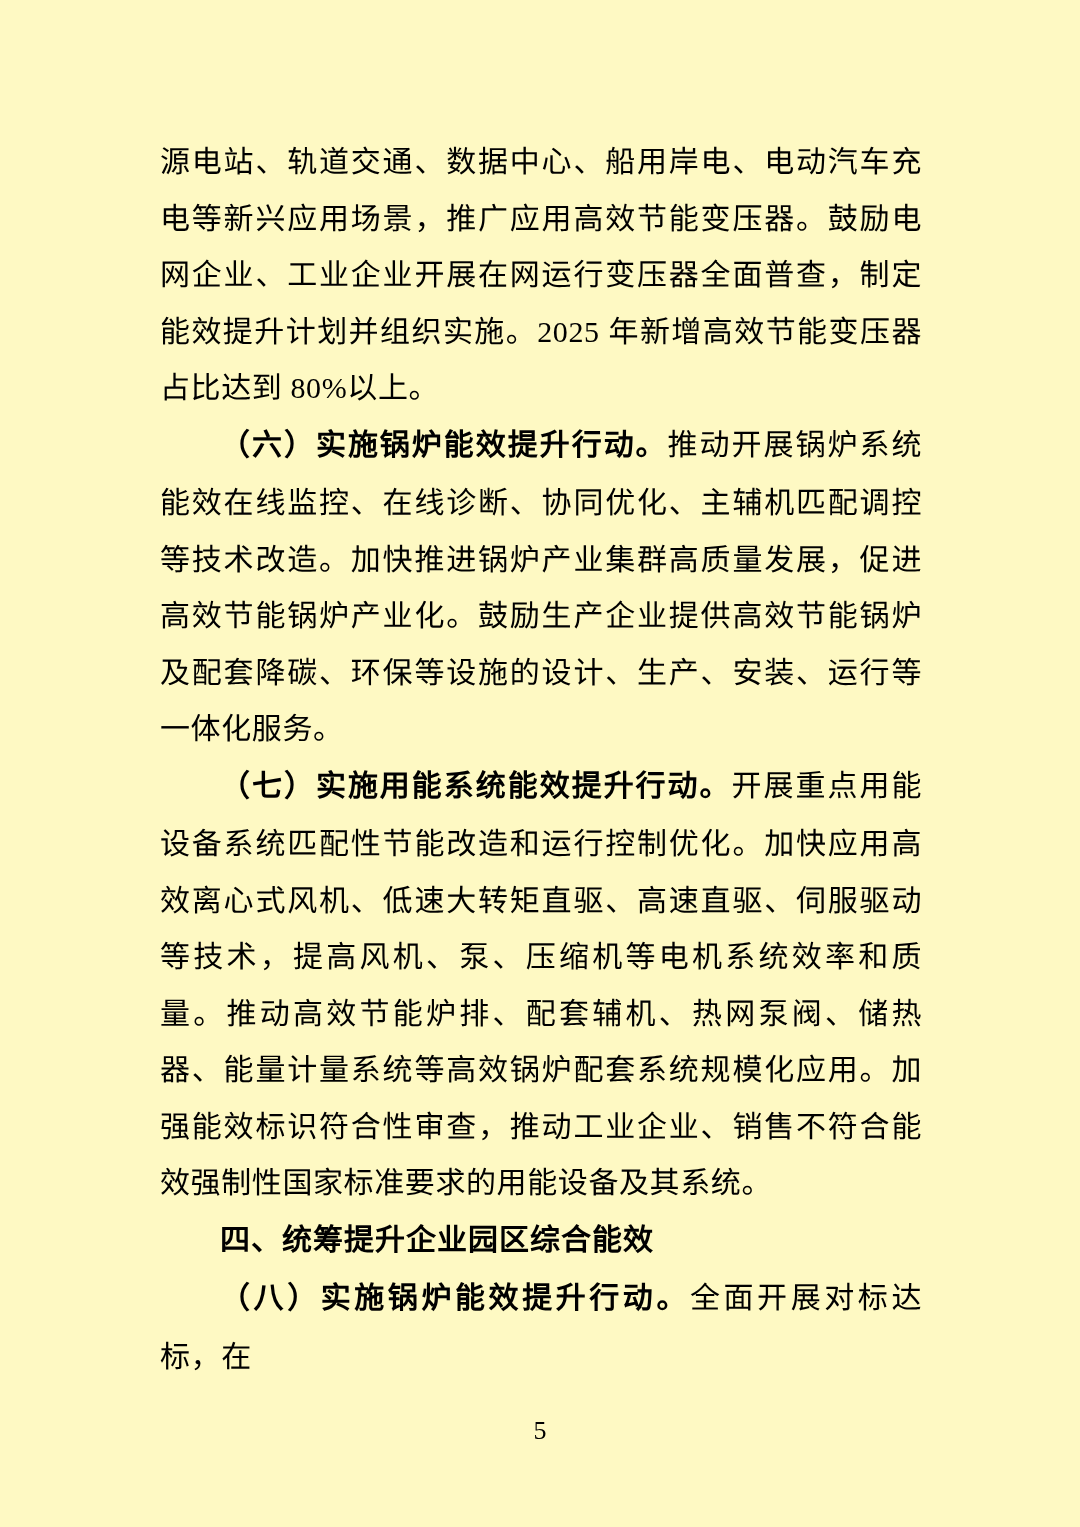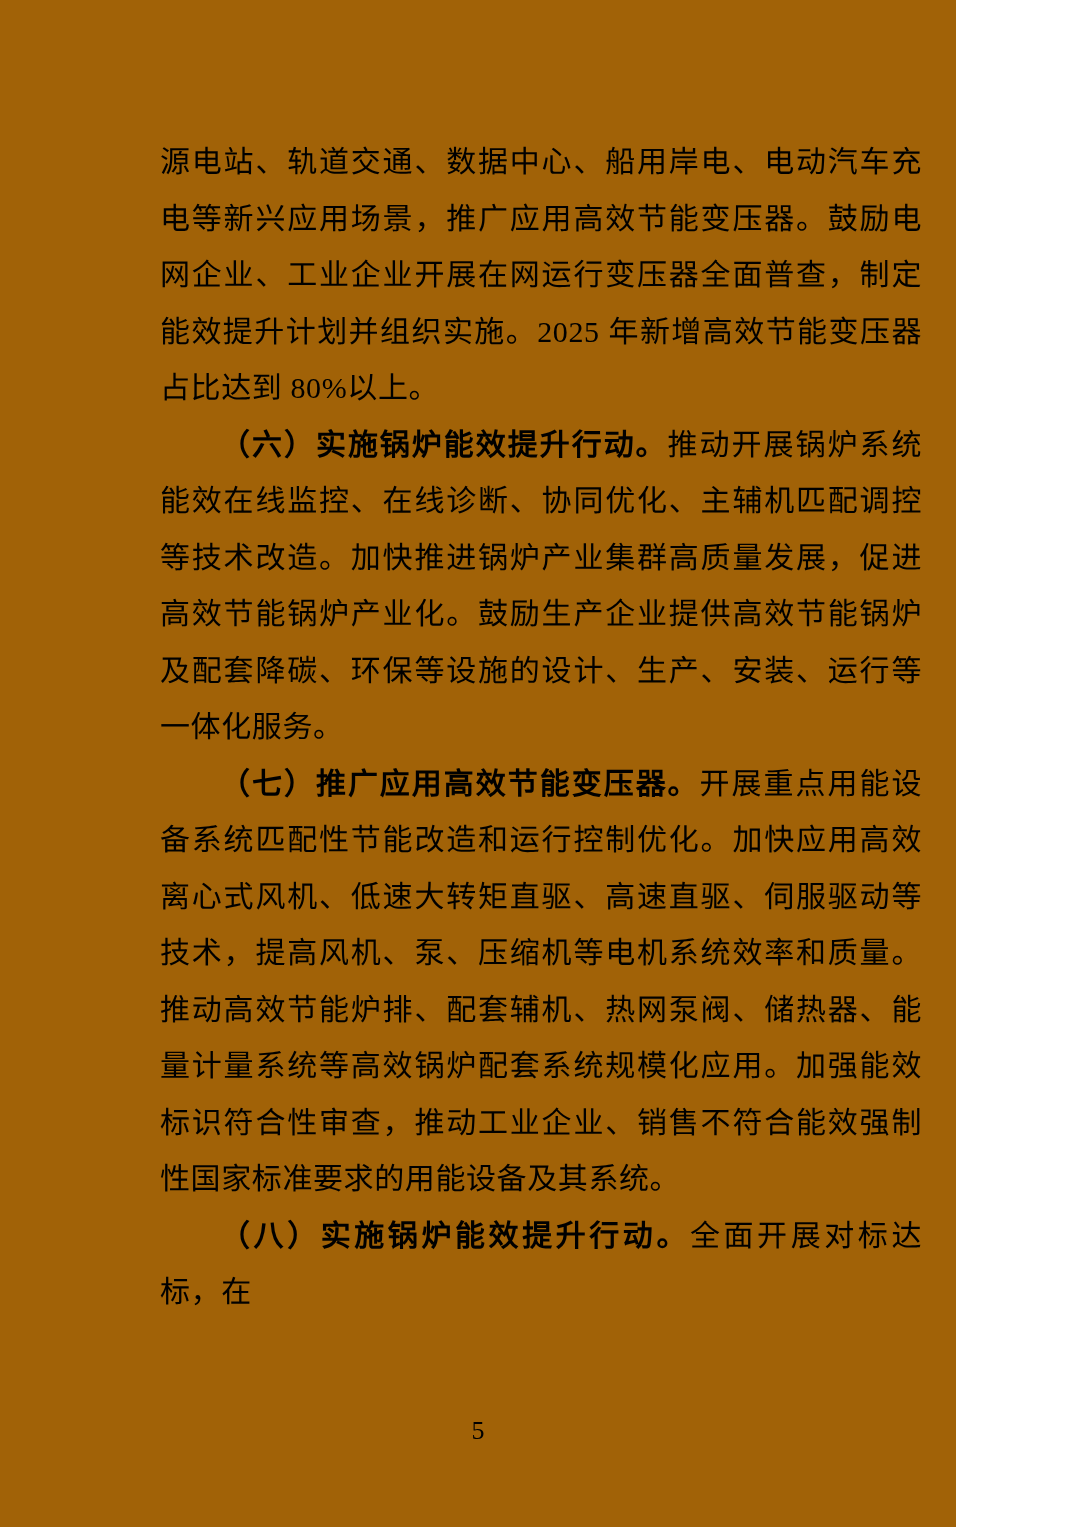--- a/index.html
+++ b/index.html
@@ -2,23 +2,23 @@
 <html lang="zh-CN"><head>
 <meta charset="utf-8">
 <style>
   html, body {
     margin: 0;
     padding: 0;
     background: #ffffff;
   }
   .page {
     position: relative;
-    width: 956px;
+    width: 1080px;
     height: 1527px;
-    background: #a16207;
+    background: #fef9c3;
     overflow: hidden;
     color: #000000;
     font-family: "Liberation Serif", "DejaVu Serif", serif;
   }
   .content {
     position: absolute;
     left: 160px;
     top: 134px;
     width: 762px;
   }
@@ -38,37 +38,39 @@
   .content h2.indent {
     text-indent: 2em;
   }
   .content h2.heading {
     font-family: "Liberation Sans", "DejaVu Sans", sans-serif;
     font-weight: 700;
     letter-spacing: 1px;
   }
   .bold-runin {
     font-weight: 700;
+    font-family: Liberation Mono, monospace;
   }
   .page-number {
     position: absolute;
     left: 0;
     top: 1414px;
     width: 100%;
     text-align: center;
     font-size: 26px;
     line-height: 34px;
     font-family: "Liberation Serif", "DejaVu Serif", serif;
     color: #000000;
   }
 </style>
 </head>
 <body>
 
 <div class="page">
   <main class="content" id="doc-content">
       <p class="body"><span>源电站、轨道交通、数据中心、船用岸电、电动汽车充电等新兴应用场景，推广应用高效节能变压器。鼓励电网企业、工业企业开展在网运行变压器全面普查，制定能效提升计划并组织实施。2025 年新增高效节能变压器占比达到 80%以上。</span></p>
       <p class="body indent"><span class="bold-runin">（六）实施锅炉能效提升行动。</span><span>推动开展锅炉系统能效在线监控、在线诊断、协同优化、主辅机匹配调控等技术改造。加快推进锅炉产业集群高质量发展，促进高效节能锅炉产业化。鼓励生产企业提供高效节能锅炉及配套降碳、环保等设施的设计、生产、安装、运行等一体化服务。</span></p>
-      <p class="body indent"><span class="bold-runin">（七）推广应用高效节能变压器。</span><span>开展重点用能设备系统匹配性节能改造和运行控制优化。加快应用高效离心式风机、低速大转矩直驱、高速直驱、伺服驱动等技术，提高风机、泵、压缩机等电机系统效率和质量。推动高效节能炉排、配套辅机、热网泵阀、储热器、能量计量系统等高效锅炉配套系统规模化应用。加强能效标识符合性审查，推动工业企业、销售不符合能效强制性国家标准要求的用能设备及其系统。</span></p>
+      <p class="body indent"><span class="bold-runin">（七）实施用能系统能效提升行动。</span><span>开展重点用能设备系统匹配性节能改造和运行控制优化。加快应用高效离心式风机、低速大转矩直驱、高速直驱、伺服驱动等技术，提高风机、泵、压缩机等电机系统效率和质量。推动高效节能炉排、配套辅机、热网泵阀、储热器、能量计量系统等高效锅炉配套系统规模化应用。加强能效标识符合性审查，推动工业企业、销售不符合能效强制性国家标准要求的用能设备及其系统。</span></p>
+      <h2 class="heading indent"><span class="bold-runin">四、统筹提升企业园区综合能效</span></h2>
       <p class="body indent"><span class="bold-runin">（八）实施锅炉能效提升行动。</span><span>全面开展对标达标，在</span></p>
     </main>
   <div class="page-number">5</div>
 </div>
 
 </body></html>

